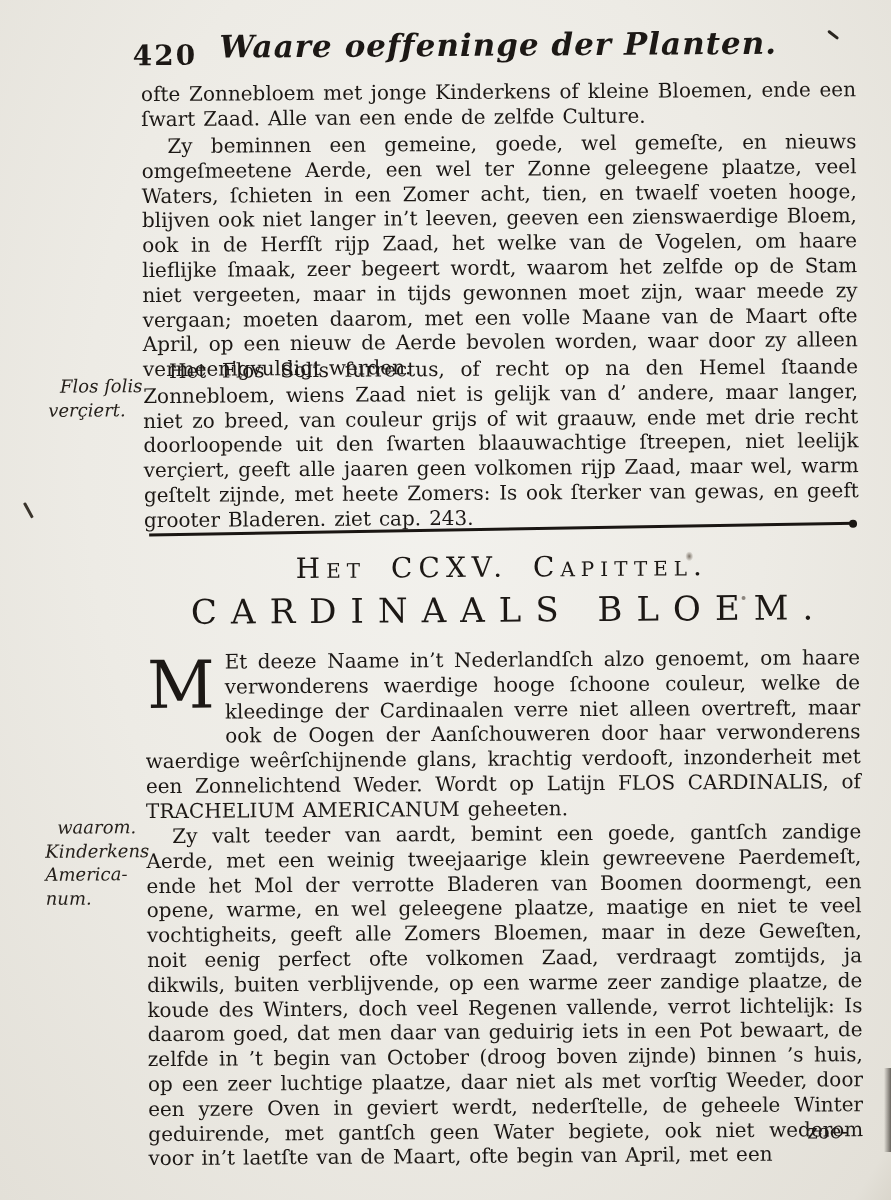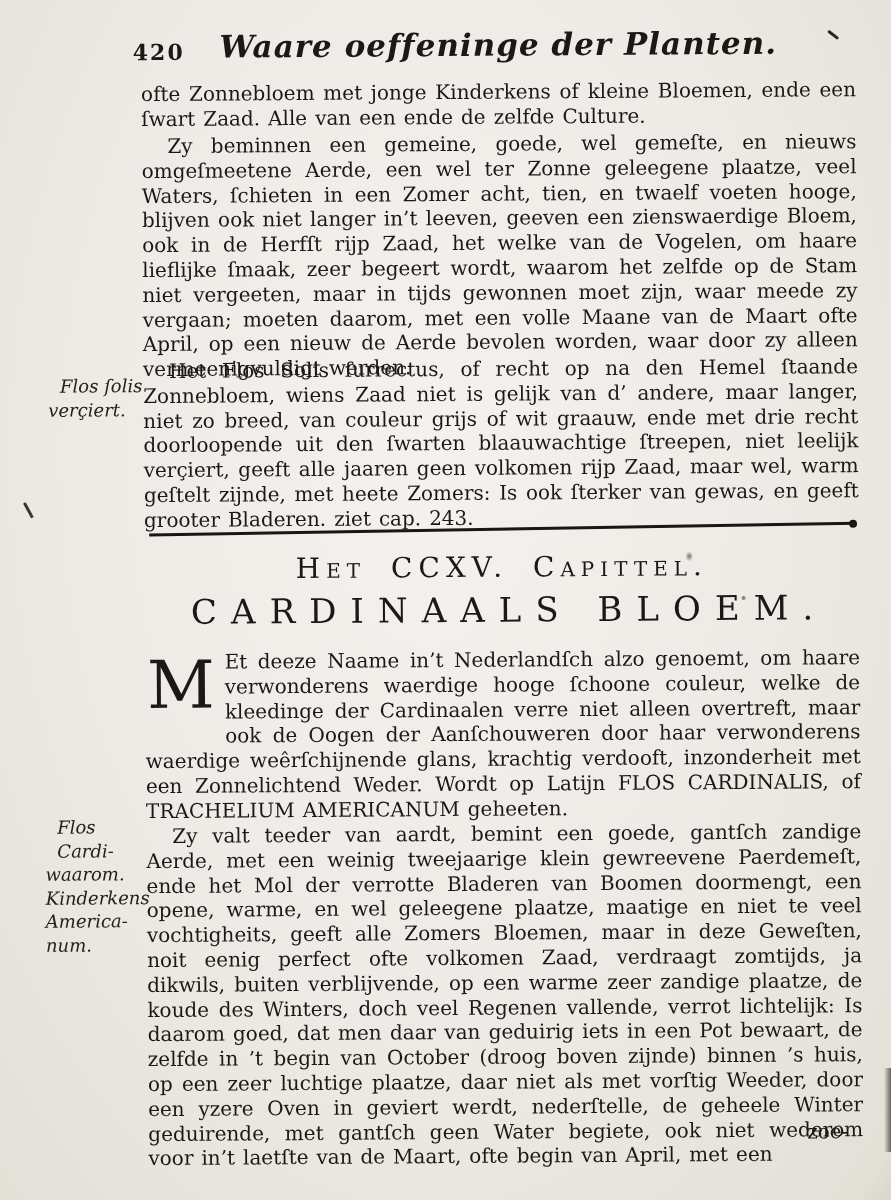--- a/index.html
+++ b/index.html
@@ -14,21 +14,21 @@
     color:#1c1815;
   }
   .tilt{
     position:absolute;inset:0;
     transform:rotate(-0.4deg);
     transform-origin:50% 55%;
   }
   
   .pagenum{
     position:absolute;left:137px;top:37px;
-    font-size:22px;font-weight:bold;letter-spacing:2px;
+    font-size:28px;font-weight:bold;letter-spacing:2px;
   }
   .running-title{
     position:absolute;left:145px;top:27px;width:715px;
     text-align:center;
     font-style:italic;font-weight:bold;font-size:31px;
     letter-spacing:1px;
   }
   
   .para{
     position:absolute;left:145px;width:715px;margin:0;
@@ -100,21 +100,20 @@
   <div class="tilt">
 
     <div class="pagenum">420</div>
     <div class="running-title">Waare oeffeninge der Planten.</div>
 
     <div class="margin-note mn1">
         <div class="note-line">Flos ſolis</div>
         <div class="note-line">verçiert.</div>
       </div>
     <div class="margin-note mn2">
-        <div class="note-line">Flos Cardi-</div>
         <div class="note-line">waarom.</div>
         <div class="note-line">Kinderkens</div>
         <div class="note-line">America-</div>
         <div class="note-line">num.</div>
       </div>
 
     <p class="para pA">ofte Zonnebloem met jonge Kinderkens of kleine Bloemen, ende een ſwart Zaad.  Alle van een ende de zelfde Culture.</p>
     <p class="para pB indent">Zy beminnen een gemeine, goede, wel gemeſte, en nieuws omgeſmeetene Aerde, een wel ter Zonne geleegene plaatze, veel Waters, ſchieten in een Zomer acht, tien, en twaelf voeten hooge, blijven ook niet langer in’t leeven, geeven een zienswaerdige Bloem, ook in de Herfſt rijp Zaad, het welke van de Vogelen, om haare lieflijke ſmaak, zeer begeert wordt, waarom het zelfde op de Stam niet vergeeten, maar in tijds gewonnen moet zijn, waar meede zy vergaan; moeten daarom, met een volle Maane van de Maart ofte April, op een nieuw de Aerde bevolen worden, waar door zy alleen vermeenigvuldigt werden.</p>
     <p class="para pC indent">Het Flos Solis ſurrectus, of recht op na den Hemel ſtaande Zonnebloem, wiens Zaad niet is gelijk van d’ andere, maar langer, niet zo breed, van couleur grijs of wit graauw, ende met drie recht doorloopende uit den ſwarten blaauwachtige ſtreepen, niet leelijk verçiert, geeft alle jaaren geen volkomen rijp Zaad, maar wel, warm geſtelt zijnde, met heete Zomers: Is ook ſterker van gewas, en geeft grooter Bladeren.  ziet cap. 243.</p>
 

